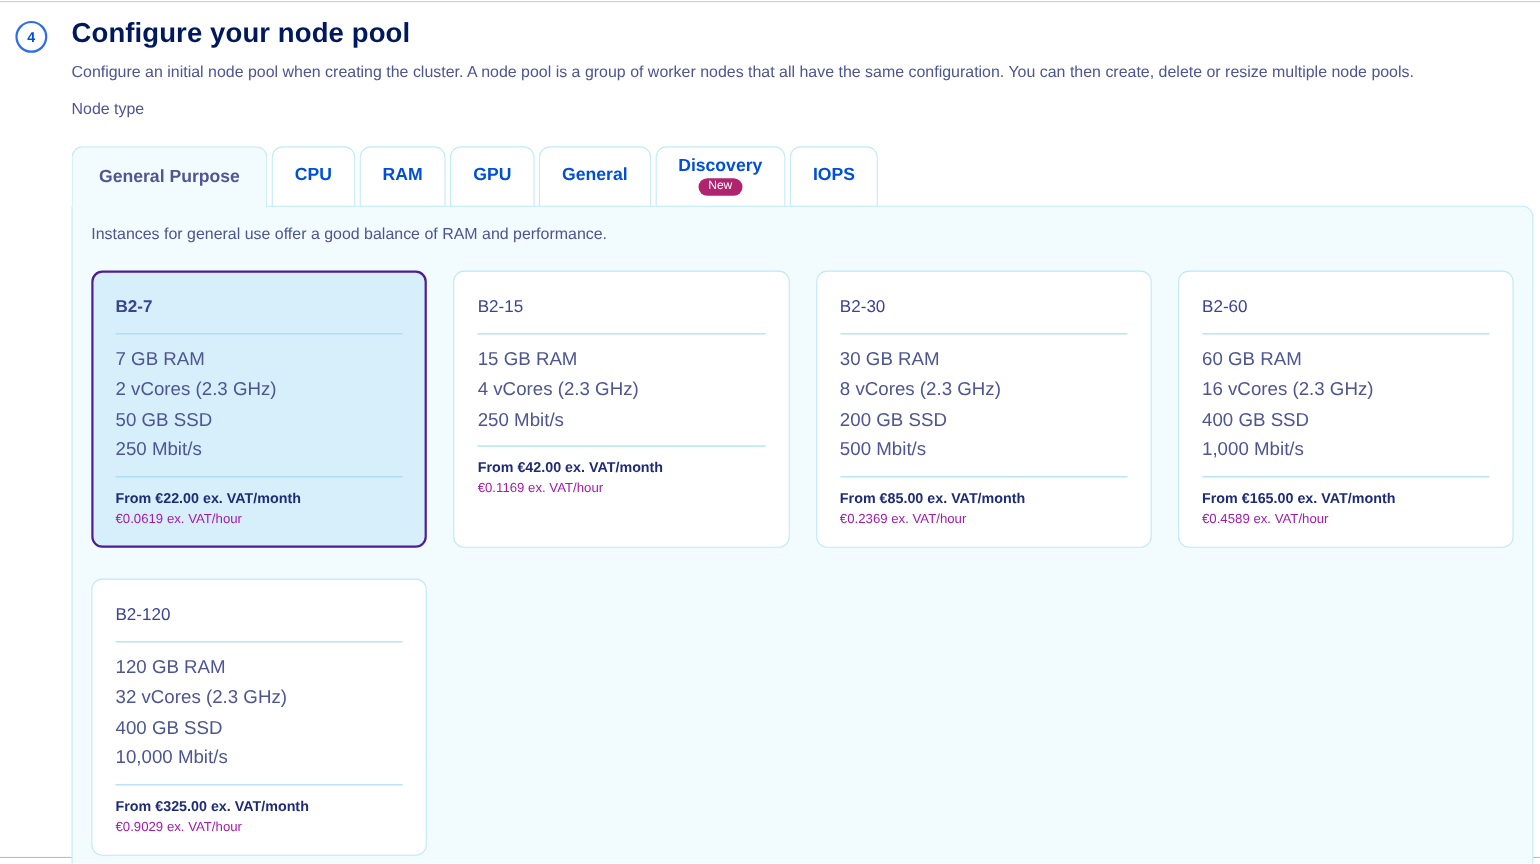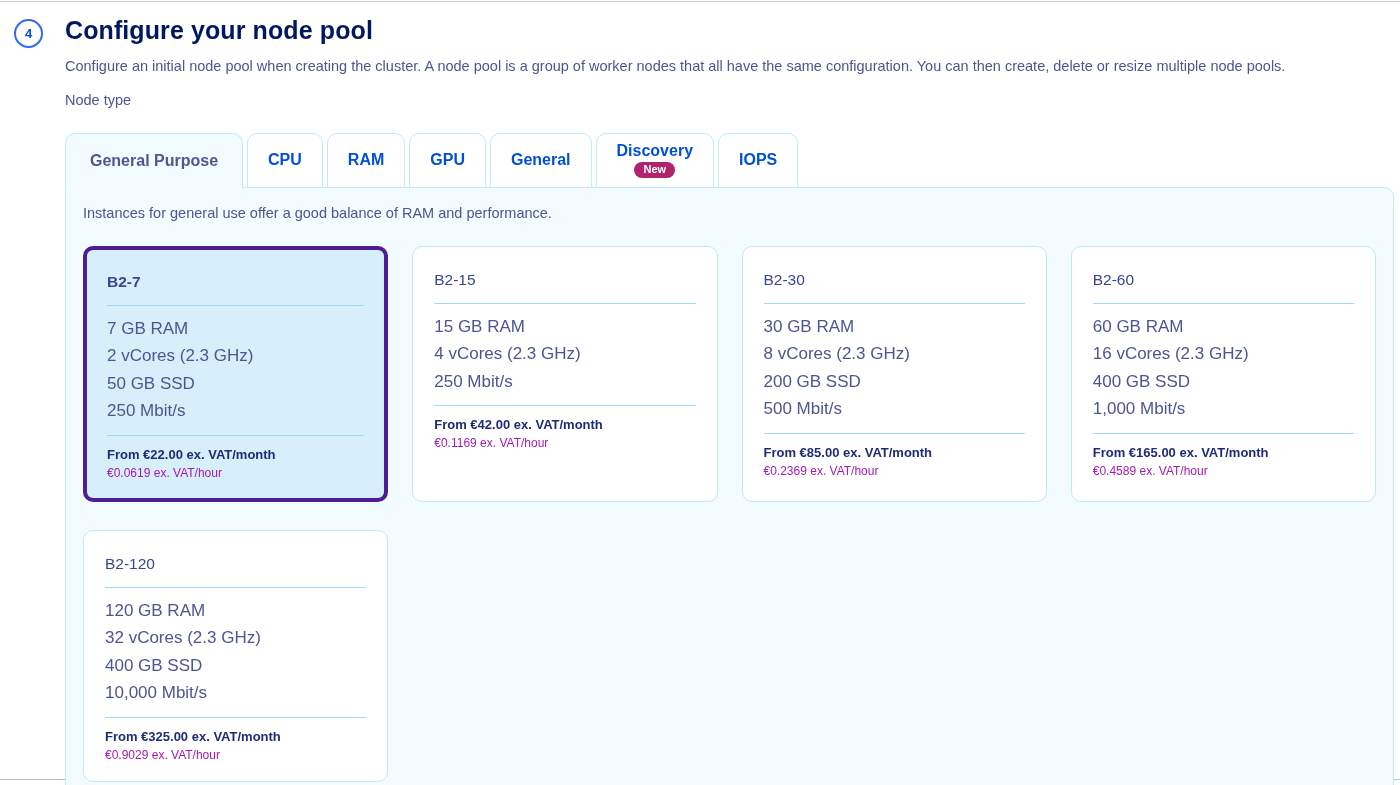--- a/index.html
+++ b/index.html
@@ -30,39 +30,39 @@
     color: #0050d7; font-family: "Liberation Sans", sans-serif;
     font-size: 16px; font-weight: bold;
     padding: 0 20px; cursor: pointer;
     display: flex; flex-direction: column; align-items: center; justify-content: center; gap: 2px;
   }
   .tab.active {
     background: #f2fbfe; color: #4f5693; border-bottom-color: #f2fbfe;
     margin-bottom: -1px; padding: 0 24px;
   }
   .badge {
-    background: #b0246d; color: #ffffff; font-size: 11px; font-weight: bold;
+    background: #b0246d; color: #ffffff; font-size: 11px; font-weight: normal;
     border-radius: 9px; padding: 2px 9px 3px; line-height: 1;
   }
 
   .panel {
     background: #f2fbfe; border: 1px solid #c3eafb; border-radius: 0 10px 10px 10px;
     margin-top: -1px; padding: 17px 17px 30px; position: relative; z-index: 1;
   }
   .panel-intro { color: #4d5592; font-size: 14.5px; }
 
   .cards-grid {
     display: grid; grid-template-columns: repeat(4, 1fr);
     gap: 28px 24px; margin-top: 25px;
   }
   .card {
     background: #ffffff; border: 1px solid #bfe8fa; border-radius: 10px;
     padding: 17px 21px 19px; cursor: pointer; min-height: 196px;
   }
-  .card.selected { background: #d7eefb; border: 4px solid #4c1d95; padding: 16px 20px 18px; }
+  .card.selected { background: #d7eefb; border: 2px solid #4c1d95; padding: 16px 20px 18px; }
   .card-title { color: #3b4492; font-size: 15.5px; font-weight: normal; margin: 7px 0 14px; }
   .card.selected .card-title { font-weight: bold; }
   .card-divider { border: none; border-top: 1px solid #9fd9f6; margin: 0; }
   .card-specs { list-style: none; margin: 9px 0 10px; }
   .card-specs li { color: #4d5592; font-size: 17px; line-height: 1.62; }
   .price-month { color: #1e2b77; font-size: 13px; font-weight: bold; margin-top: 11px; }
   .price-hour { color: #a21caf; font-size: 12px; margin-top: 4px; }
 
   .next-button {
     margin-top: 26px; height: 44px; padding: 0 18px;

